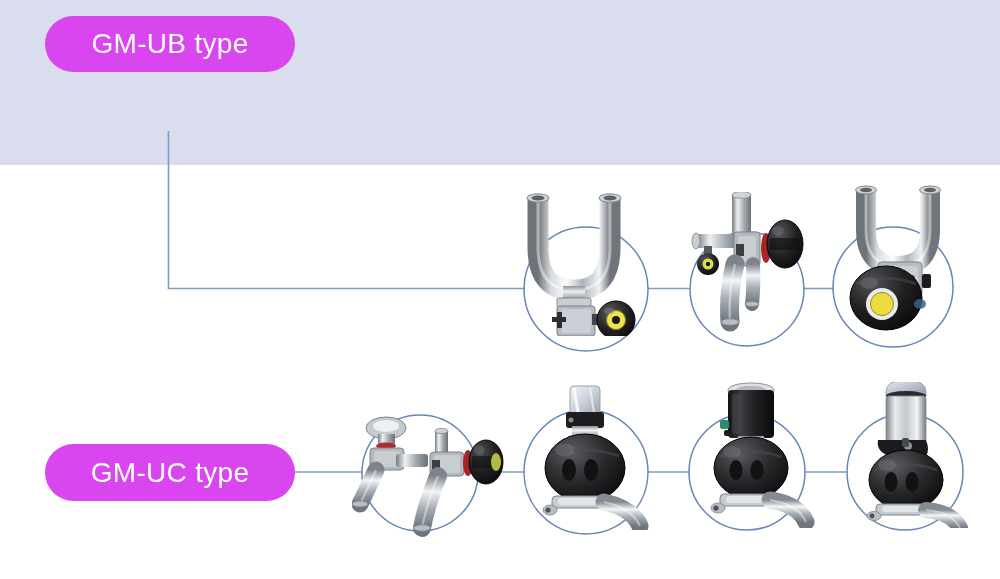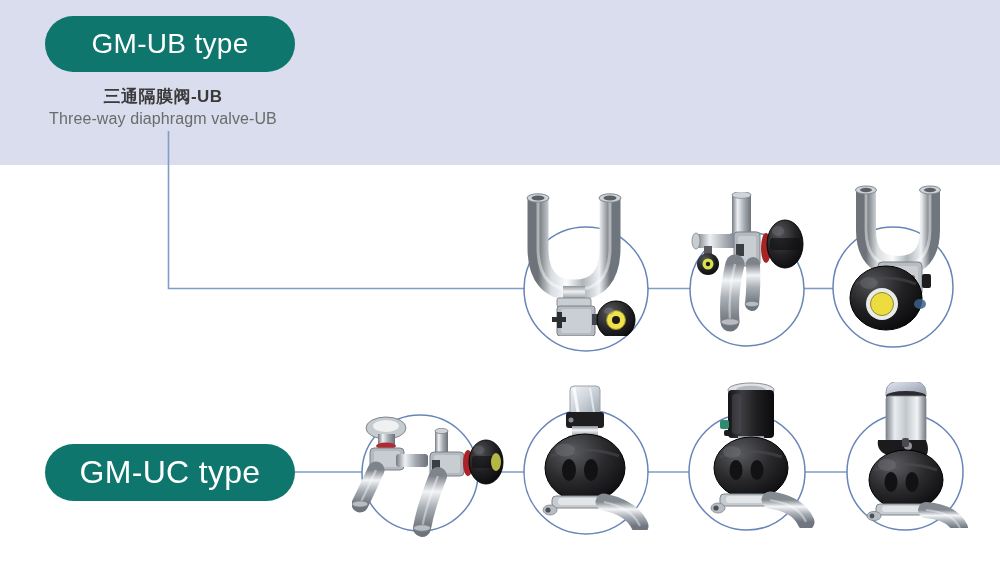--- a/index.html
+++ b/index.html
@@ -15,29 +15,29 @@
   
   .band{
     position:absolute;left:0;top:0;width:1000px;height:165px;
     background:#d9dded;
   }
 
   
   .pill{
     position:absolute;
     display:flex;align-items:center;justify-content:center;
-    background:#0f766e;
+    background:#d946ef;
     color:#ffffff;
     border-radius:999px;
     letter-spacing:.3px;
     white-space:nowrap;
     font-weight:400;
   }
   #pill-ub{left:45px;top:16px;width:250px;height:56px;font-size:28px;}
-  #pill-uc{left:45px;top:444px;width:250px;height:57px;font-size:32px;}
+  #pill-uc{left:45px;top:444px;width:250px;height:57px;font-size:28px;}
 
   
   .caption{position:absolute;text-align:center;white-space:nowrap;}
   .cap-cn{
     font-size:17px;font-weight:bold;color:#3a3a3a;
     letter-spacing:.5px;line-height:22px;
   }
   .cap-en{
     font-size:16px;color:#6b6b6b;line-height:22px;
     letter-spacing:.1px;
@@ -449,21 +449,17 @@
       <rect x="36" y="124" width="46" height="6" rx="3" fill="#eceff1" opacity=".7"></rect>
       <ellipse cx="28" cy="134" rx="7" ry="4.6" fill="#b7bdc3" stroke="#7e848a" stroke-width=".8"></ellipse>
       <circle cx="26" cy="134" r="2.4" fill="#4b5056"></circle>
       <path d="M80 128 Q106 130 114 146" fill="none" stroke="url(#st7)" stroke-width="16" stroke-linecap="round"></path>
       <path d="M80 128 Q106 130 114 146" fill="none" stroke="#fff" stroke-width="2" opacity=".4"></path>
     </svg>
   </div>
 
   <div class="pill" id="pill-ub">GM-UB type</div>
 
-  <div class="caption" id="cap-ub">
-    <div class="cap-cn">三通隔膜阀-UB</div>
-    <div class="cap-en">Three-way diaphragm valve-UB</div>
-  </div>
 
   <div class="pill" id="pill-uc">GM-UC type</div>
 
 
 </div>
 
 </body></html>

